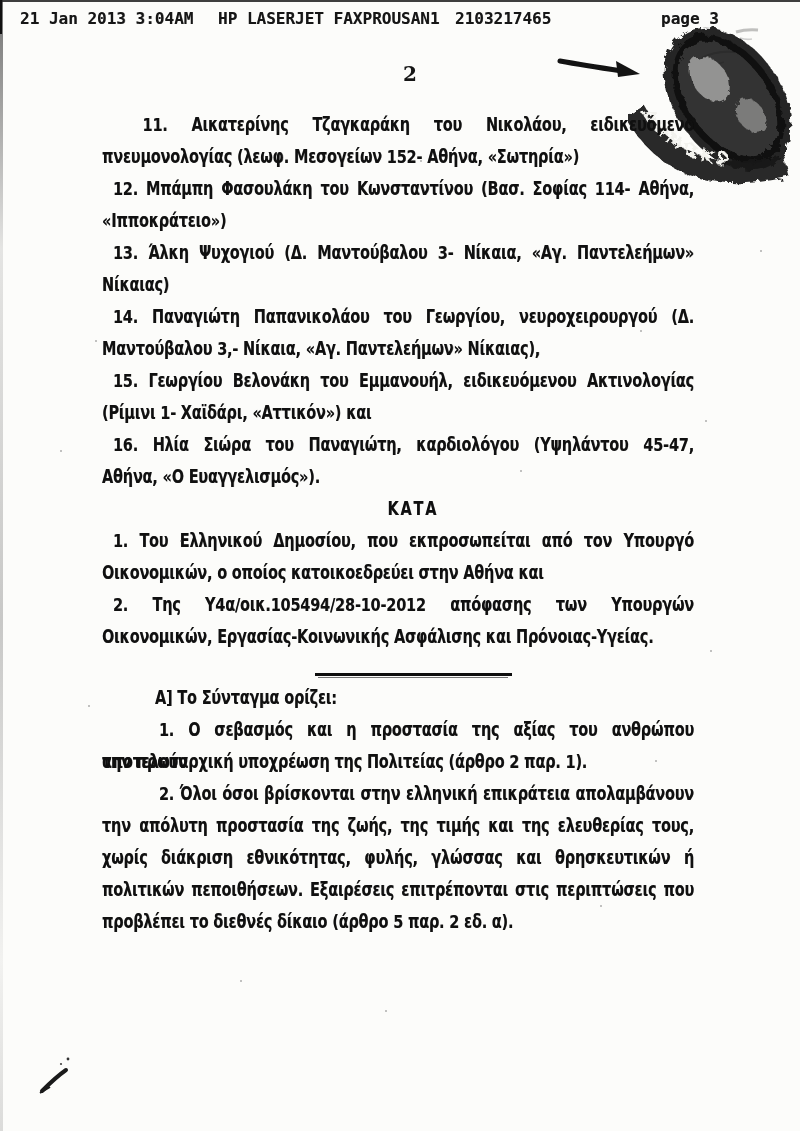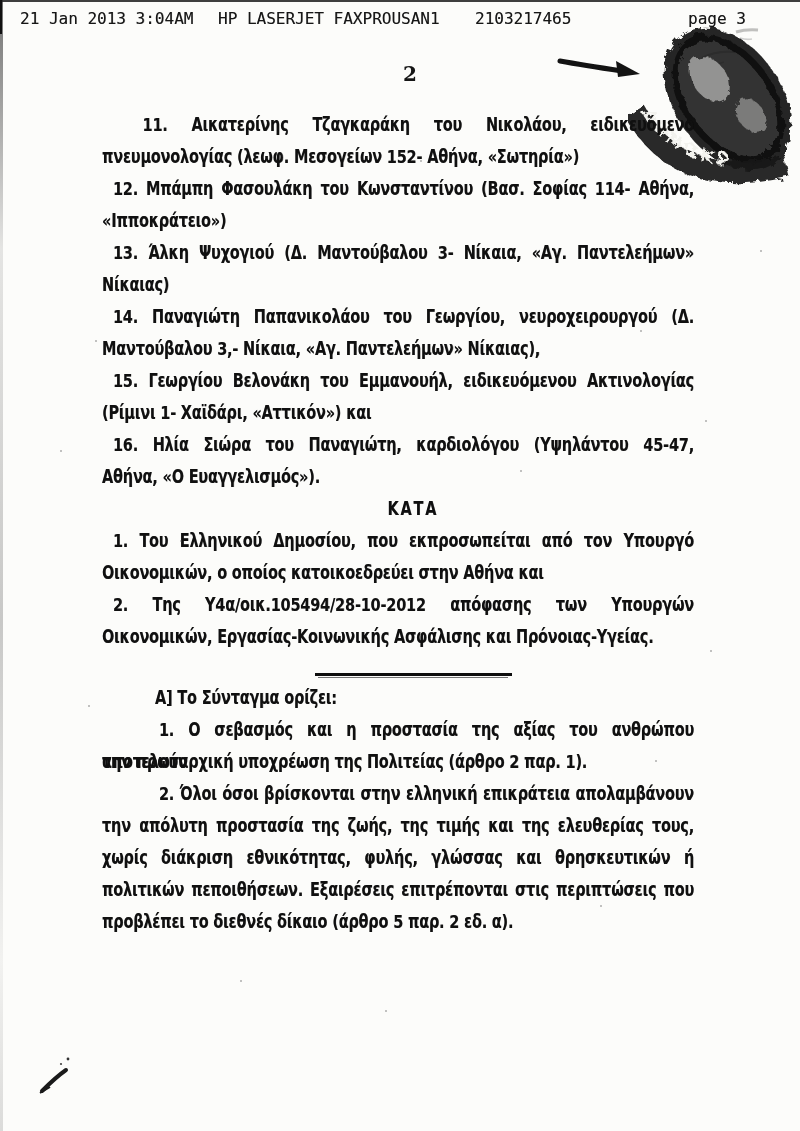--- a/index.html
+++ b/index.html
@@ -10,24 +10,24 @@
   }
   
   .edge-top{position:absolute;left:0;top:0;width:800px;height:2px;background:#1c1c1c;opacity:.85;}
   .edge-left-strip{position:absolute;left:0;top:0;width:3px;height:1131px;
     background:linear-gradient(180deg,rgba(40,40,40,.65),rgba(120,120,120,.18) 22%,rgba(90,90,90,.32) 55%,rgba(150,150,150,.10) 85%,rgba(120,120,120,.25));}
   .edge-left-top{position:absolute;left:0;top:0;width:2px;height:34px;background:#111;}
 
   
   .fax-header span{
     position:absolute;top:8px;height:22px;line-height:22px;
-    font-family:"DejaVu Sans Mono",monospace;font-weight:normal;font-size:16px;color:#161616;
+    font-family:"DejaVu Sans Mono",monospace;font-weight:bold;font-size:16px;color:#161616;
     white-space:nowrap;text-shadow:.3px .3px 0 rgba(0,0,0,.4);
   }
-  .fh-datetime{left:20px;} .fh-device{left:218px;} .fh-number{left:455px;margin-left:20px;} .fh-page{left:688px;}
+  .fh-datetime{left:20px;} .fh-device{left:218px;} .fh-number{left:455px;} .fh-page{left:661px;}
 
   
   .page-num{position:absolute;left:392px;top:62px;width:36px;text-align:center;
     font-family:"DejaVu Serif",serif;font-weight:bold;font-size:20px;color:#151515;}
 
   
   .content{position:absolute;left:102px;}
   .c1{top:109px;} .c2{top:682px;}
   .ln{
     box-sizing:border-box;width:759px;height:32px;line-height:32px;

